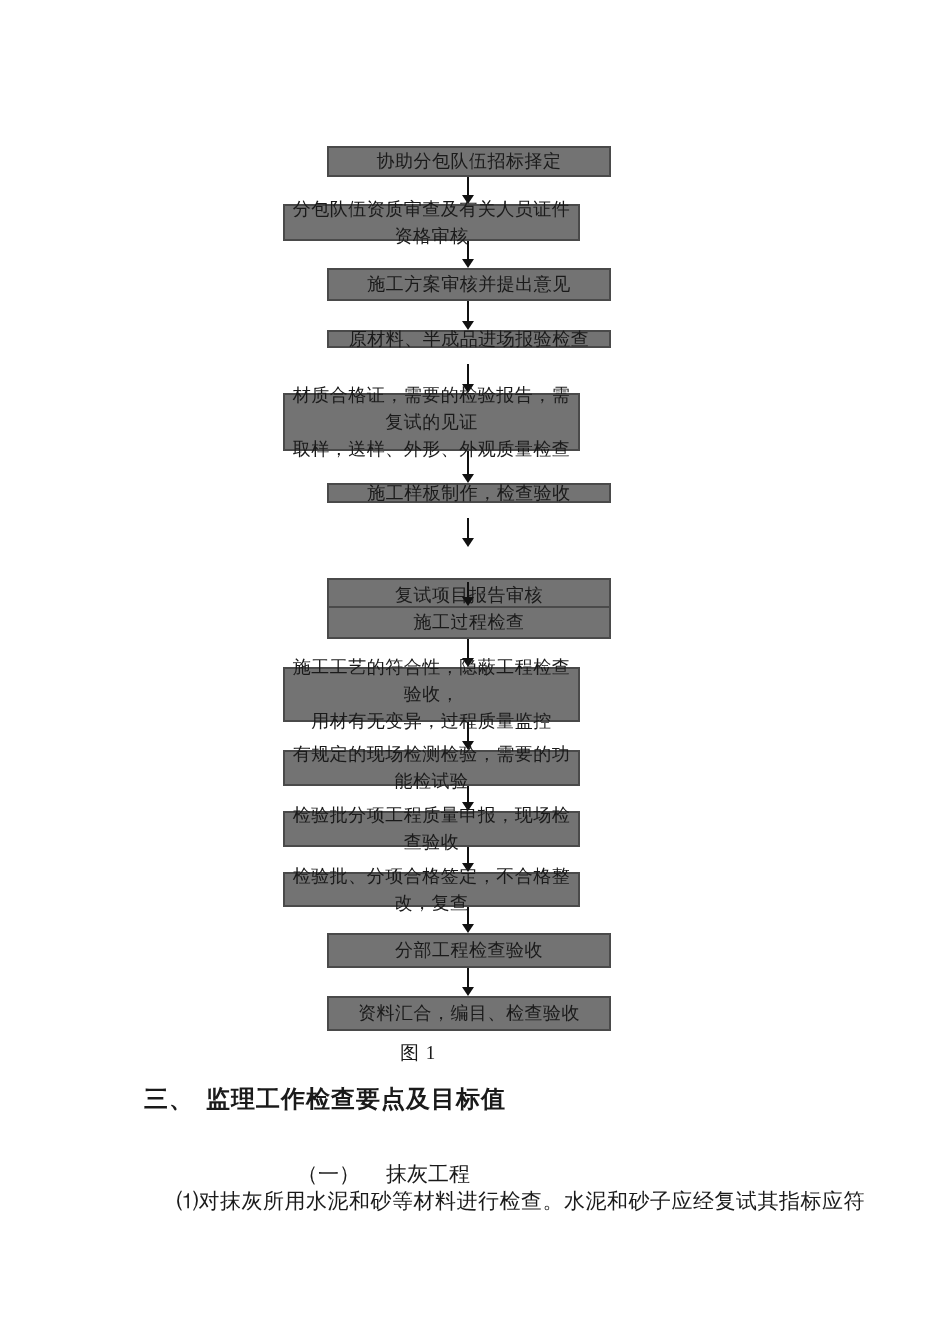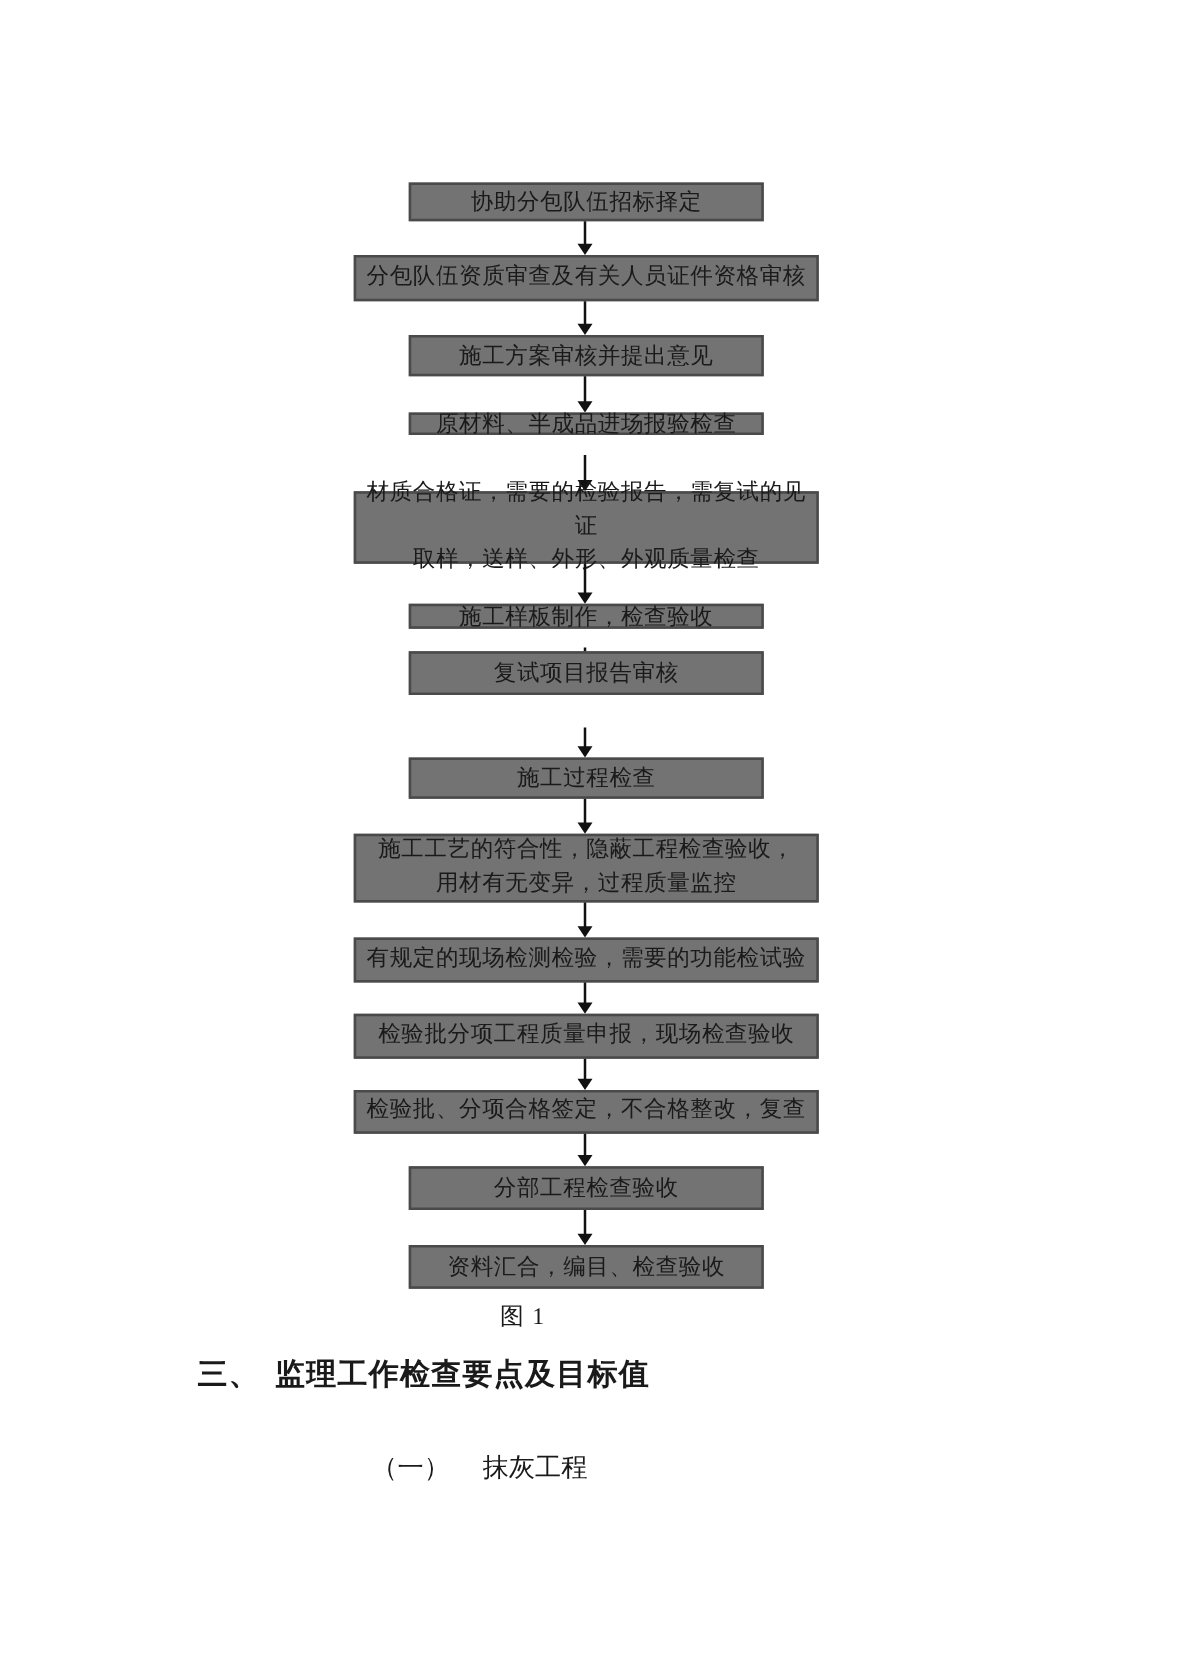--- a/index.html
+++ b/index.html
@@ -25,21 +25,21 @@
     display: flex;
     align-items: center;
     justify-content: center;
     text-align: center;
     font-size: 18px;
     line-height: 27px;
     letter-spacing: 0.5px;
     white-space: pre-line;
   }
   .flow-box.narrow { left: 327px; width: 284px; }
-  .flow-box.wide   { left: 283px; width: 372px; font-family: Liberation Mono, monospace; }
+  .flow-box.wide   { left: 283px; width: 297px; }
   .flow-arrow {
     position: absolute;
     left: 462px;
     width: 13px;
   }
   .flow-arrow::before {
     content: "";
     position: absolute;
     left: 5px;
     top: 0;
@@ -69,21 +69,20 @@
   }
   
   .section-heading {
     position: absolute;
     top: 1083px;
     left: 144px;
     font-size: 24px;
     font-weight: bold;
     letter-spacing: 1px;
     white-space: nowrap;
-    margin-left: 14px;
   }
   .section-heading .sec-num { margin-right: 12px; }
   .subsection-heading {
     position: absolute;
     top: 1160px;
     left: 263px;
     font-size: 21px;
     white-space: nowrap;
     margin-left: 34px;
   }
@@ -117,21 +116,21 @@
     <div class="flow-box narrow" style="top:330px;height:18px">原材料、半成品进场报验检查</div>
     <div class="flow-arrow" style="top:364px;height:29px"></div>
 
     <div class="flow-box wide" style="top:393px;height:58px">材质合格证，需要的检验报告，需复试的见证
 取样，送样、外形、外观质量检查</div>
     <div class="flow-arrow" style="top:451px;height:32px"></div>
 
     <div class="flow-box narrow" style="top:483px;height:20px">施工样板制作，检查验收</div>
     <div class="flow-arrow" style="top:518px;height:29px"></div>
 
-    <div class="flow-box narrow" style="top:521px;height:35px">复试项目报告审核</div>
+    <div class="flow-box narrow" style="top:578px;height:35px">复试项目报告审核</div>
     <div class="flow-arrow" style="top:582px;height:24px"></div>
 
     <div class="flow-box narrow" style="top:606px;height:33px">施工过程检查</div>
     <div class="flow-arrow" style="top:639px;height:28px"></div>
 
     <div class="flow-box wide" style="top:667px;height:55px">施工工艺的符合性，隐蔽工程检查验收，
 用材有无变异，过程质量监控</div>
     <div class="flow-arrow" style="top:722px;height:28px"></div>
 
     <div class="flow-box wide" style="top:750px;height:36px">有规定的现场检测检验，需要的功能检试验</div>
@@ -152,14 +151,15 @@
   </div>
 
   <div class="section-heading">
     <span class="sec-num">三、</span><span>监理工作检查要点及目标值</span>
   </div>
 
   <div class="subsection-heading">
     <span class="sub-num">（一）</span><span>抹灰工程</span>
   </div>
 
+  <div class="body-paragraph">⑴对抹灰所用水泥和砂等材料进行检查。水泥和砂子应经复试其指标应符</div>
 
 </div>
 
 </body></html>

